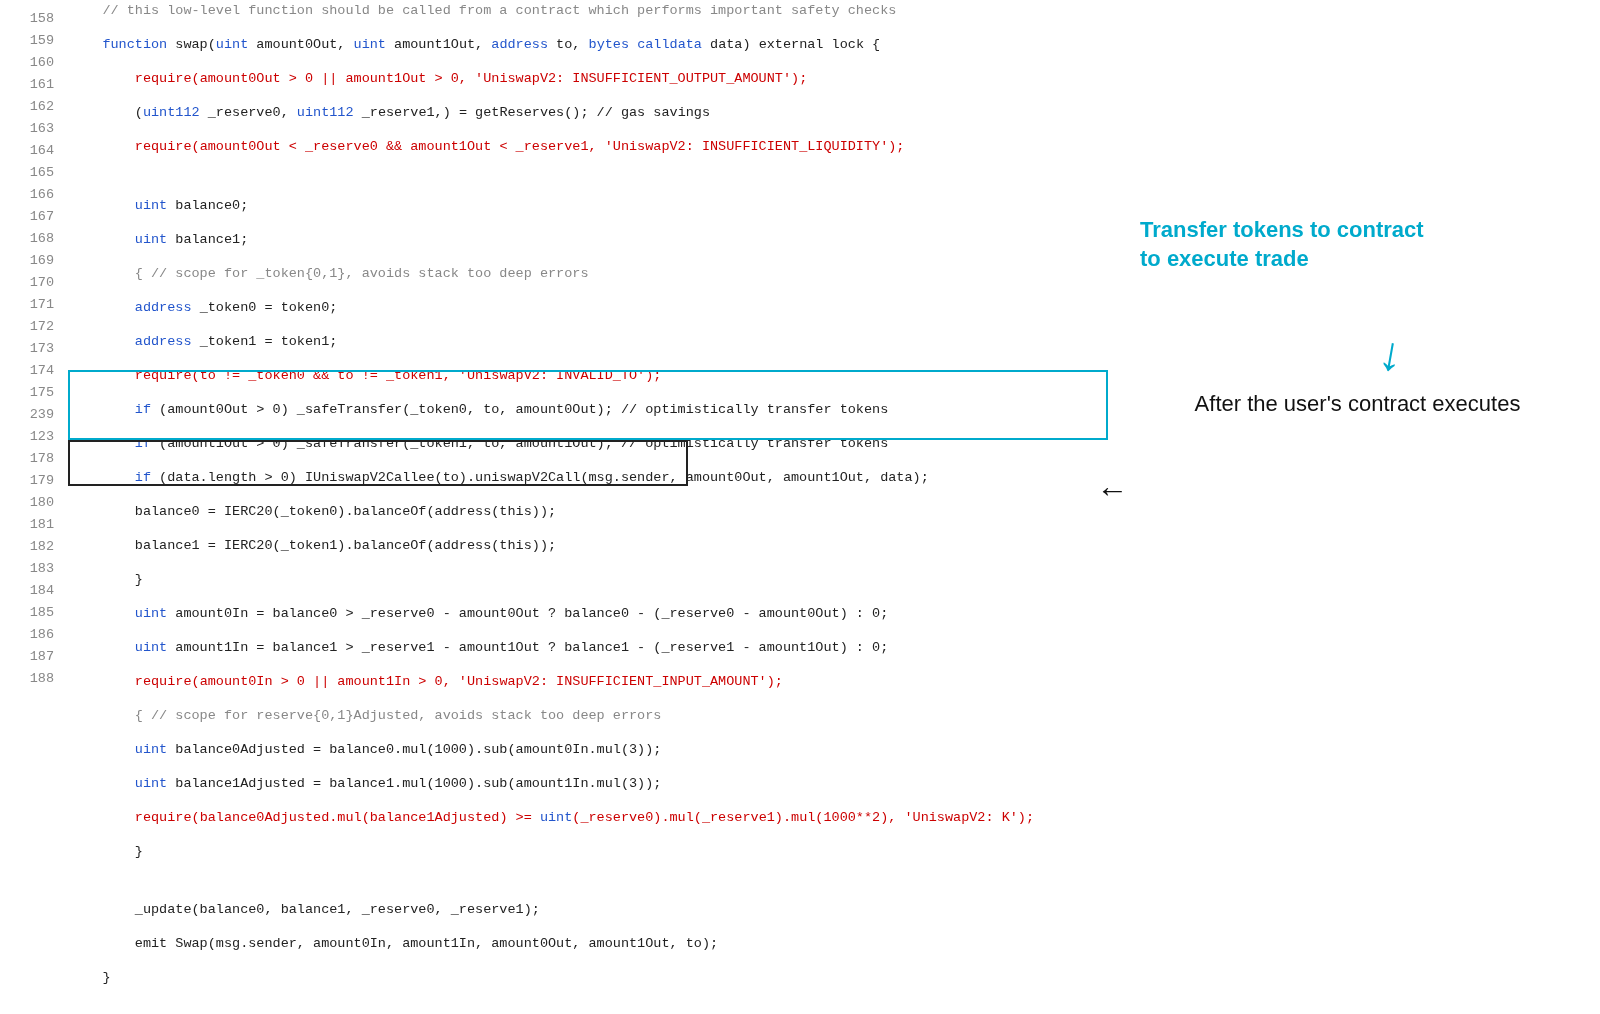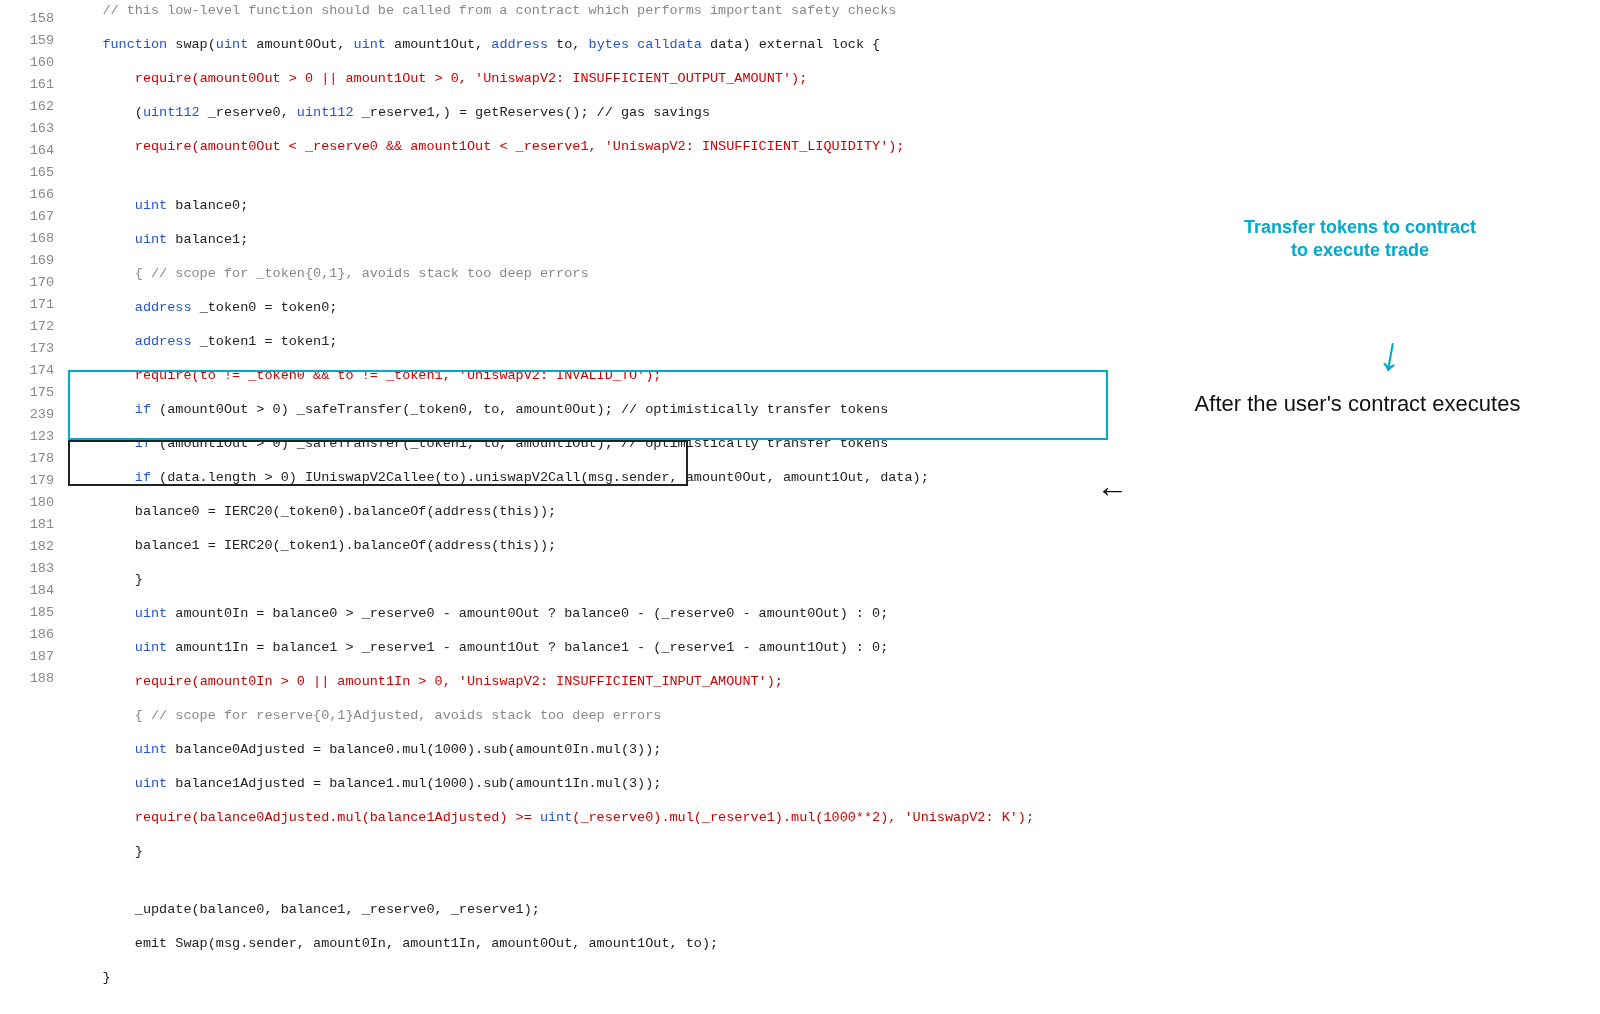--- a/index.html
+++ b/index.html
@@ -73,23 +73,23 @@
       height: 100%;
       pointer-events: none;
       z-index: 10;
     }
     .annotation-transfer {
       position: absolute;
       top: 216px;
       right: 20px;
       color: #00aacc;
       font-family: Arial, sans-serif;
-      font-size: 18px;
+      font-size: 22px;
       font-weight: 900;
-      text-align: center;
+      text-align: left;
       line-height: 1.3;
       width: 440px;
     }
     .arrow-down {
       position: absolute;
       top: 330px;
       right: 195px;
       color: #00aacc;
       font-size: 48px;
       font-weight: 900;

